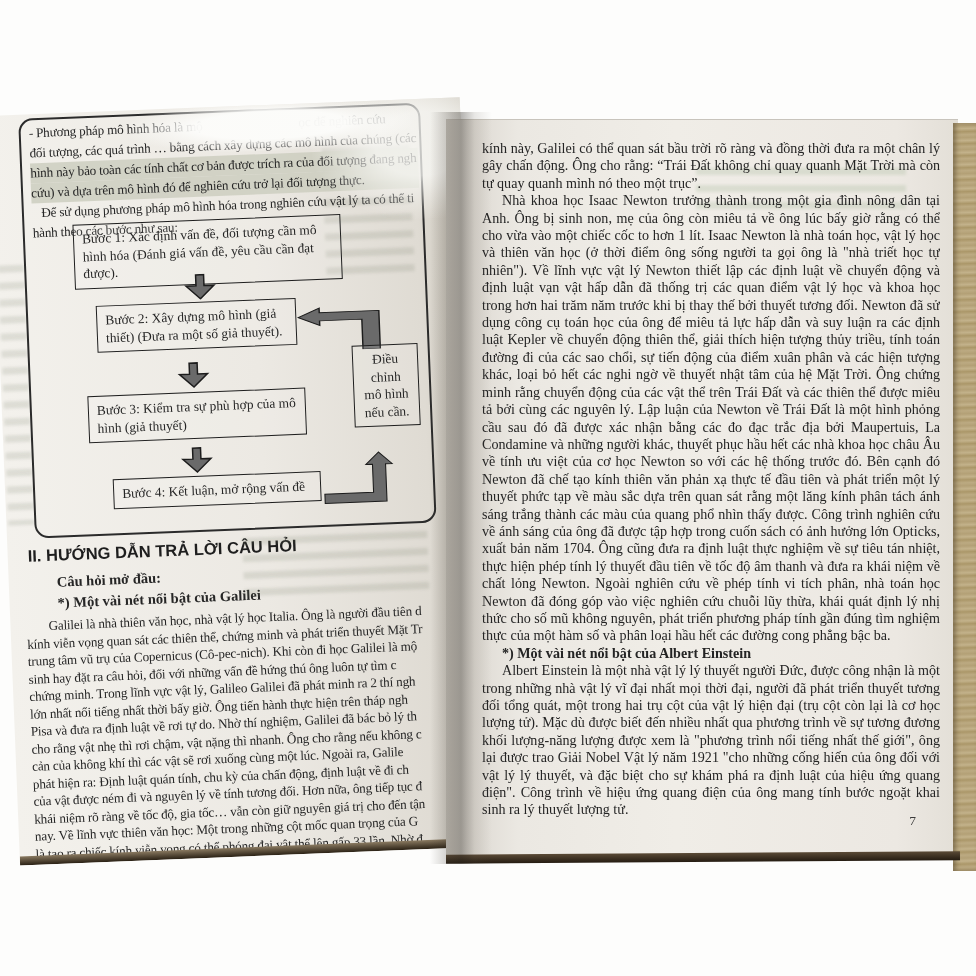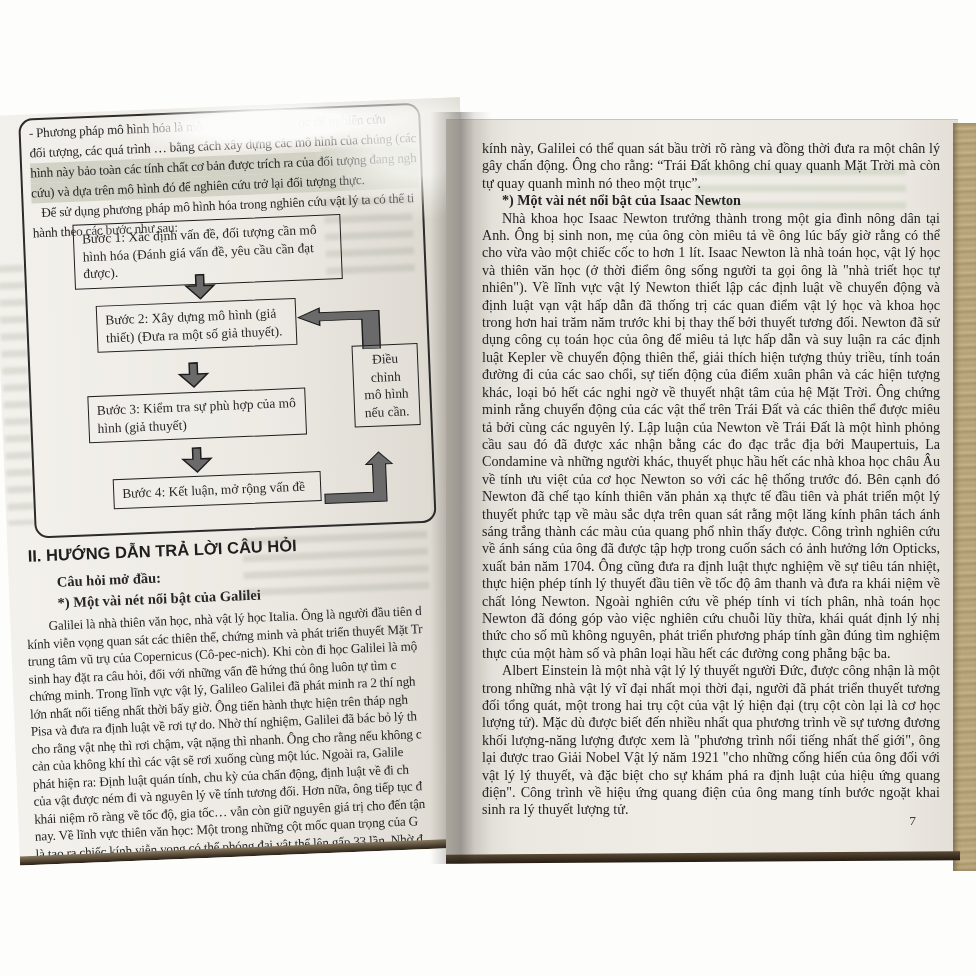--- a/index.html
+++ b/index.html
@@ -144,22 +144,22 @@
 
     <div class="glare g2"></div>
     <div class="glare g1"></div>
     <div class="lp-edge"></div>
   </div>
 
   <div class="right-page">
     <div class="smudge sm-d"></div>
     <div class="rp-inner">
       <p class="noindent">kính này, Galilei có thể quan sát bầu trời rõ ràng và đồng thời đưa ra một chân lý gây chấn động. Ông cho rằng: “Trái Đất không chỉ quay quanh Mặt Trời mà còn tự quay quanh mình nó theo một trục”.</p>
-      <p class="rph">*) Một vài nét nổi bật của Isaac Newton</p>
       <p>Nhà khoa học Isaac Newton trưởng thành trong một gia đình nông dân tại Anh. Ông bị sinh non, mẹ của ông còn miêu tả về ông lúc bấy giờ rằng có thể cho vừa vào một chiếc cốc to hơn 1 lít. Isaac Newton là nhà toán học, vật lý học và thiên văn học (ở thời điểm ông sống người ta gọi ông là "nhà triết học tự nhiên"). Về lĩnh vực vật lý Newton thiết lập các định luật về chuyển động và định luật vạn vật hấp dẫn đã thống trị các quan điểm vật lý học và khoa học trong hơn hai trăm năm trước khi bị thay thế bởi thuyết tương đối. Newton đã sử dụng công cụ toán học của ông để miêu tả lực hấp dẫn và suy luận ra các định luật Kepler về chuyển động thiên thể, giải thích hiện tượng thủy triều, tính toán đường đi của các sao chổi, sự tiến động của điểm xuân phân và các hiện tượng khác, loại bỏ hết các nghi ngờ về thuyết nhật tâm của hệ Mặt Trời. Ông chứng minh rằng chuyển động của các vật thể trên Trái Đất và các thiên thể được miêu tả bởi cùng các nguyên lý. Lập luận của Newton về Trái Đất là một hình phỏng cầu sau đó đã được xác nhận bằng các đo đạc trắc địa bởi Maupertuis, La Condamine và những người khác, thuyết phục hầu hết các nhà khoa học châu Âu về tính ưu việt của cơ học Newton so với các hệ thống trước đó. Bên cạnh đó Newton đã chế tạo kính thiên văn phản xạ thực tế đầu tiên và phát triển một lý thuyết phức tạp về màu sắc dựa trên quan sát rằng một lăng kính phân tách ánh sáng trắng thành các màu của quang phổ nhìn thấy được. Công trình nghiên cứu về ánh sáng của ông đã được tập hợp trong cuốn sách có ảnh hưởng lớn Opticks, xuất bản năm 1704. Ông cũng đưa ra định luật thực nghiệm về sự tiêu tán nhiệt, thực hiện phép tính lý thuyết đầu tiên về tốc độ âm thanh và đưa ra khái niệm về chất lỏng Newton. Ngoài nghiên cứu về phép tính vi tích phân, nhà toán học Newton đã đóng góp vào việc nghiên cứu chuỗi lũy thừa, khái quát định lý nhị thức cho số mũ không nguyên, phát triển phương pháp tính gần đúng tìm nghiệm thực của một hàm số và phân loại hầu hết các đường cong phẳng bậc ba.</p>
+      <p class="rph">*) Một vài nét nổi bật của Albert Einstein</p>
       <p>Albert Einstein là một nhà vật lý lý thuyết người Đức, được công nhận là một trong những nhà vật lý vĩ đại nhất mọi thời đại, người đã phát triển thuyết tương đối tổng quát, một trong hai trụ cột của vật lý hiện đại (trụ cột còn lại là cơ học lượng tử). Mặc dù được biết đến nhiều nhất qua phương trình về sự tương đương khối lượng-năng lượng được xem là "phương trình nổi tiếng nhất thế giới", ông lại được trao Giải Nobel Vật lý năm 1921 "cho những cống hiến của ông đối với vật lý lý thuyết, và đặc biệt cho sự khám phá ra định luật của hiệu ứng quang điện". Công trình về hiệu ứng quang điện của ông mang tính bước ngoặt khai sinh ra lý thuyết lượng tử.</p>
     </div>
     <div class="pgnum">7</div>
   </div>
 
   <div class="right-edge-strip"></div>
   <div class="wood"></div>
   <div class="gutter"></div>
 </div>
 

